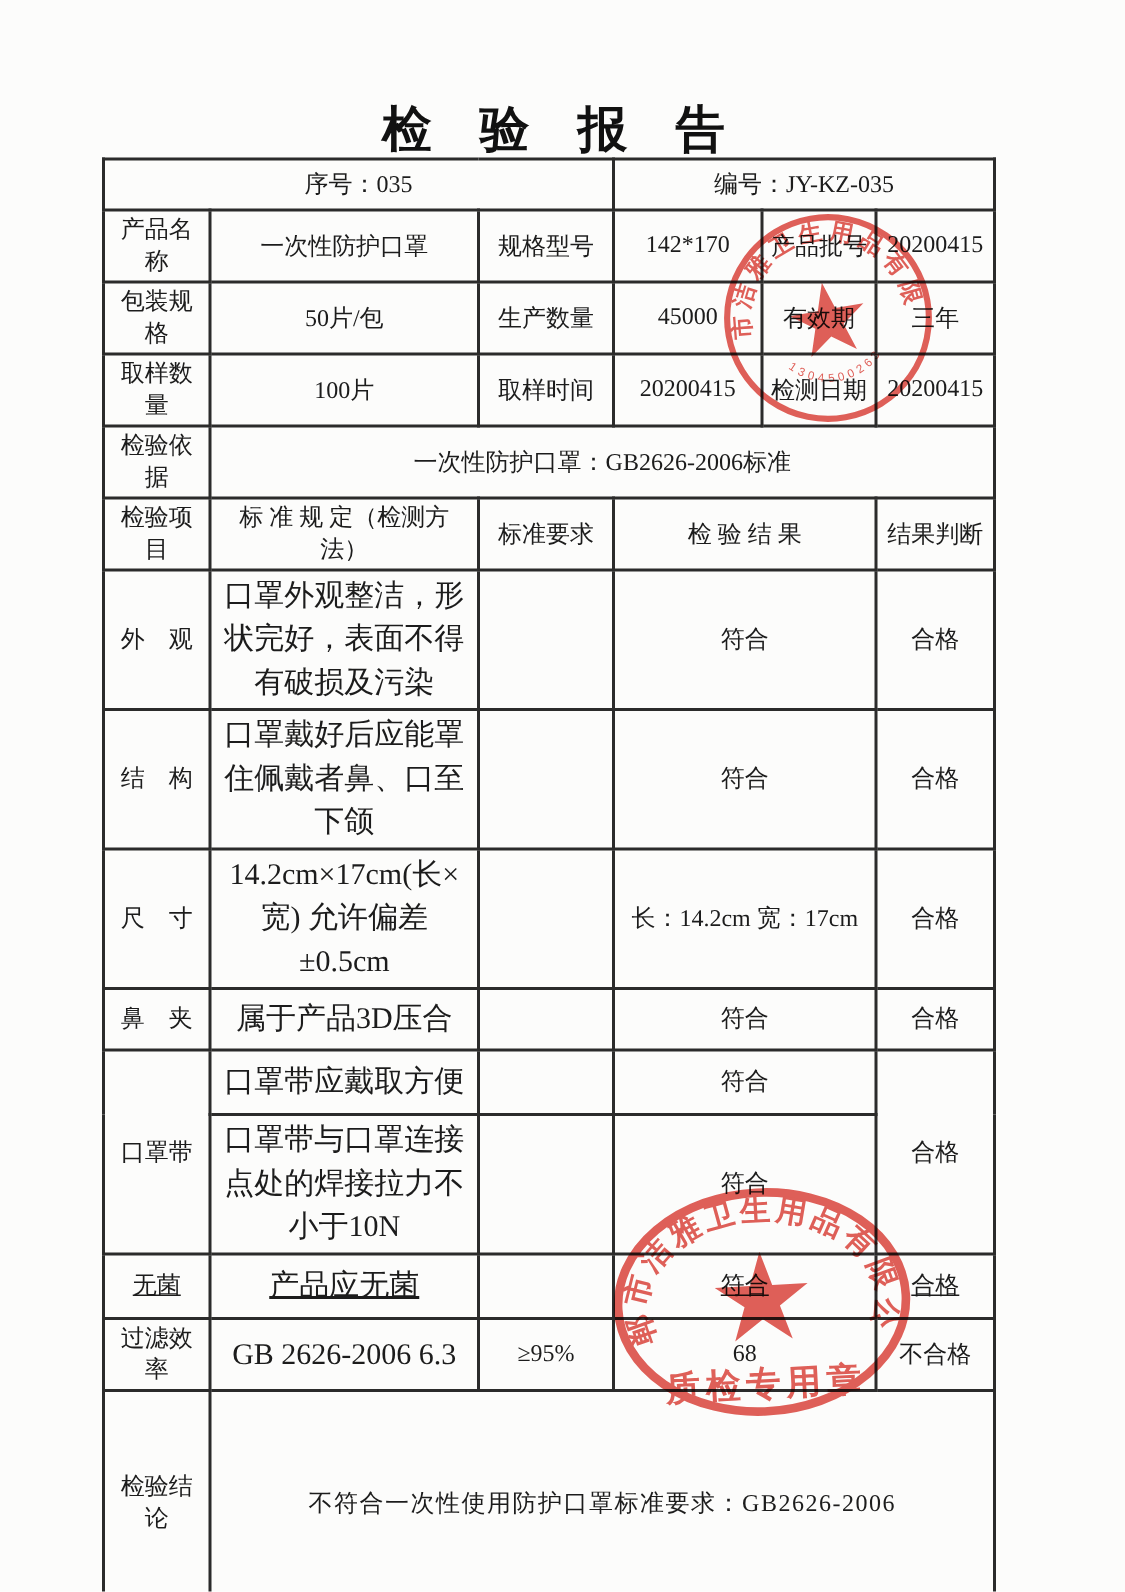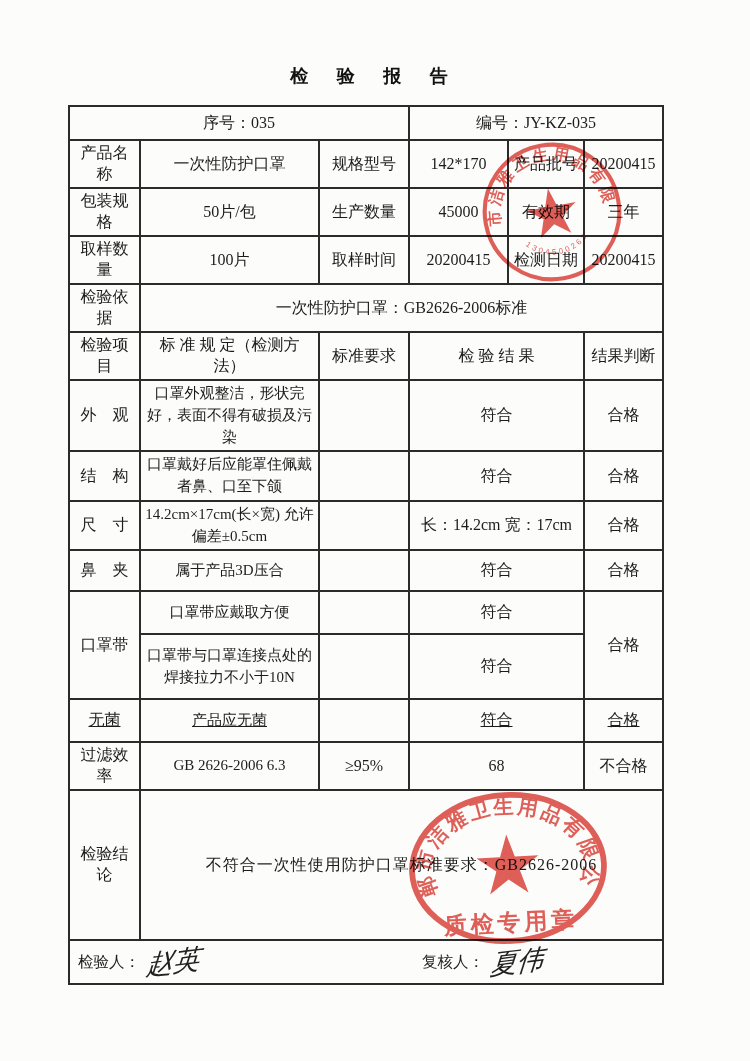--- a/index.html
+++ b/index.html
@@ -7,36 +7,36 @@
     width:750px;height:1061px;
     background:#fcfcfb;
     font-family:"Liberation Serif", serif;
     color:#1c1c1c;
     position:relative;
     overflow:hidden;
   }
   .page{position:absolute;inset:0;}
   .title{
     position:absolute;top:64px;left:0;width:750px;
-    text-align:center;font-size:18px;font-weight:bold;
+    text-align:center;font-size:33px;font-weight:bold;
     letter-spacing:12px;color:#111;
   }
   table.report{
     position:absolute;left:68px;top:105px;width:594px;
     border-collapse:collapse;table-layout:fixed;
     font-size:16px;
   }
   table.report td{
     border:2px solid #2b2b2b;
     text-align:center;vertical-align:middle;
     padding:2px 4px;
     overflow:hidden;
   }
   td.left{text-align:left;padding-left:10px;}
-  td.std{font-size:15px;line-height:1.45;}
+  td.std{font-size:20px;line-height:1.45;}
   tr.r1{height:34px;} tr.r2{height:48px;} tr.r3{height:46px;margin-top:20px;} tr.r4{height:47px;}
   tr.r5{height:46px;} tr.r6{height:43px;} tr.r7{height:52px;} tr.r8{height:47px;}
   tr.r9{height:48px;} tr.r10{height:41px;} tr.r11{height:43px;} tr.r12{height:65px;border-radius:31px;}
   tr.r13{height:43px;text-decoration:underline;} tr.r14{height:48px;margin-left:13px;} tr.r15{height:150px;} tr.r16{height:44px;}
   .sig-cell{position:relative;text-decoration:underline;}
   .sig-group{position:absolute;top:0;height:100%;display:flex;align-items:center;}
   .sig-group.inspector{left:8px;}
   .sig-group.reviewer{left:352px;}
   .sig-label{font-size:15.5px;}
   .sig-name{

